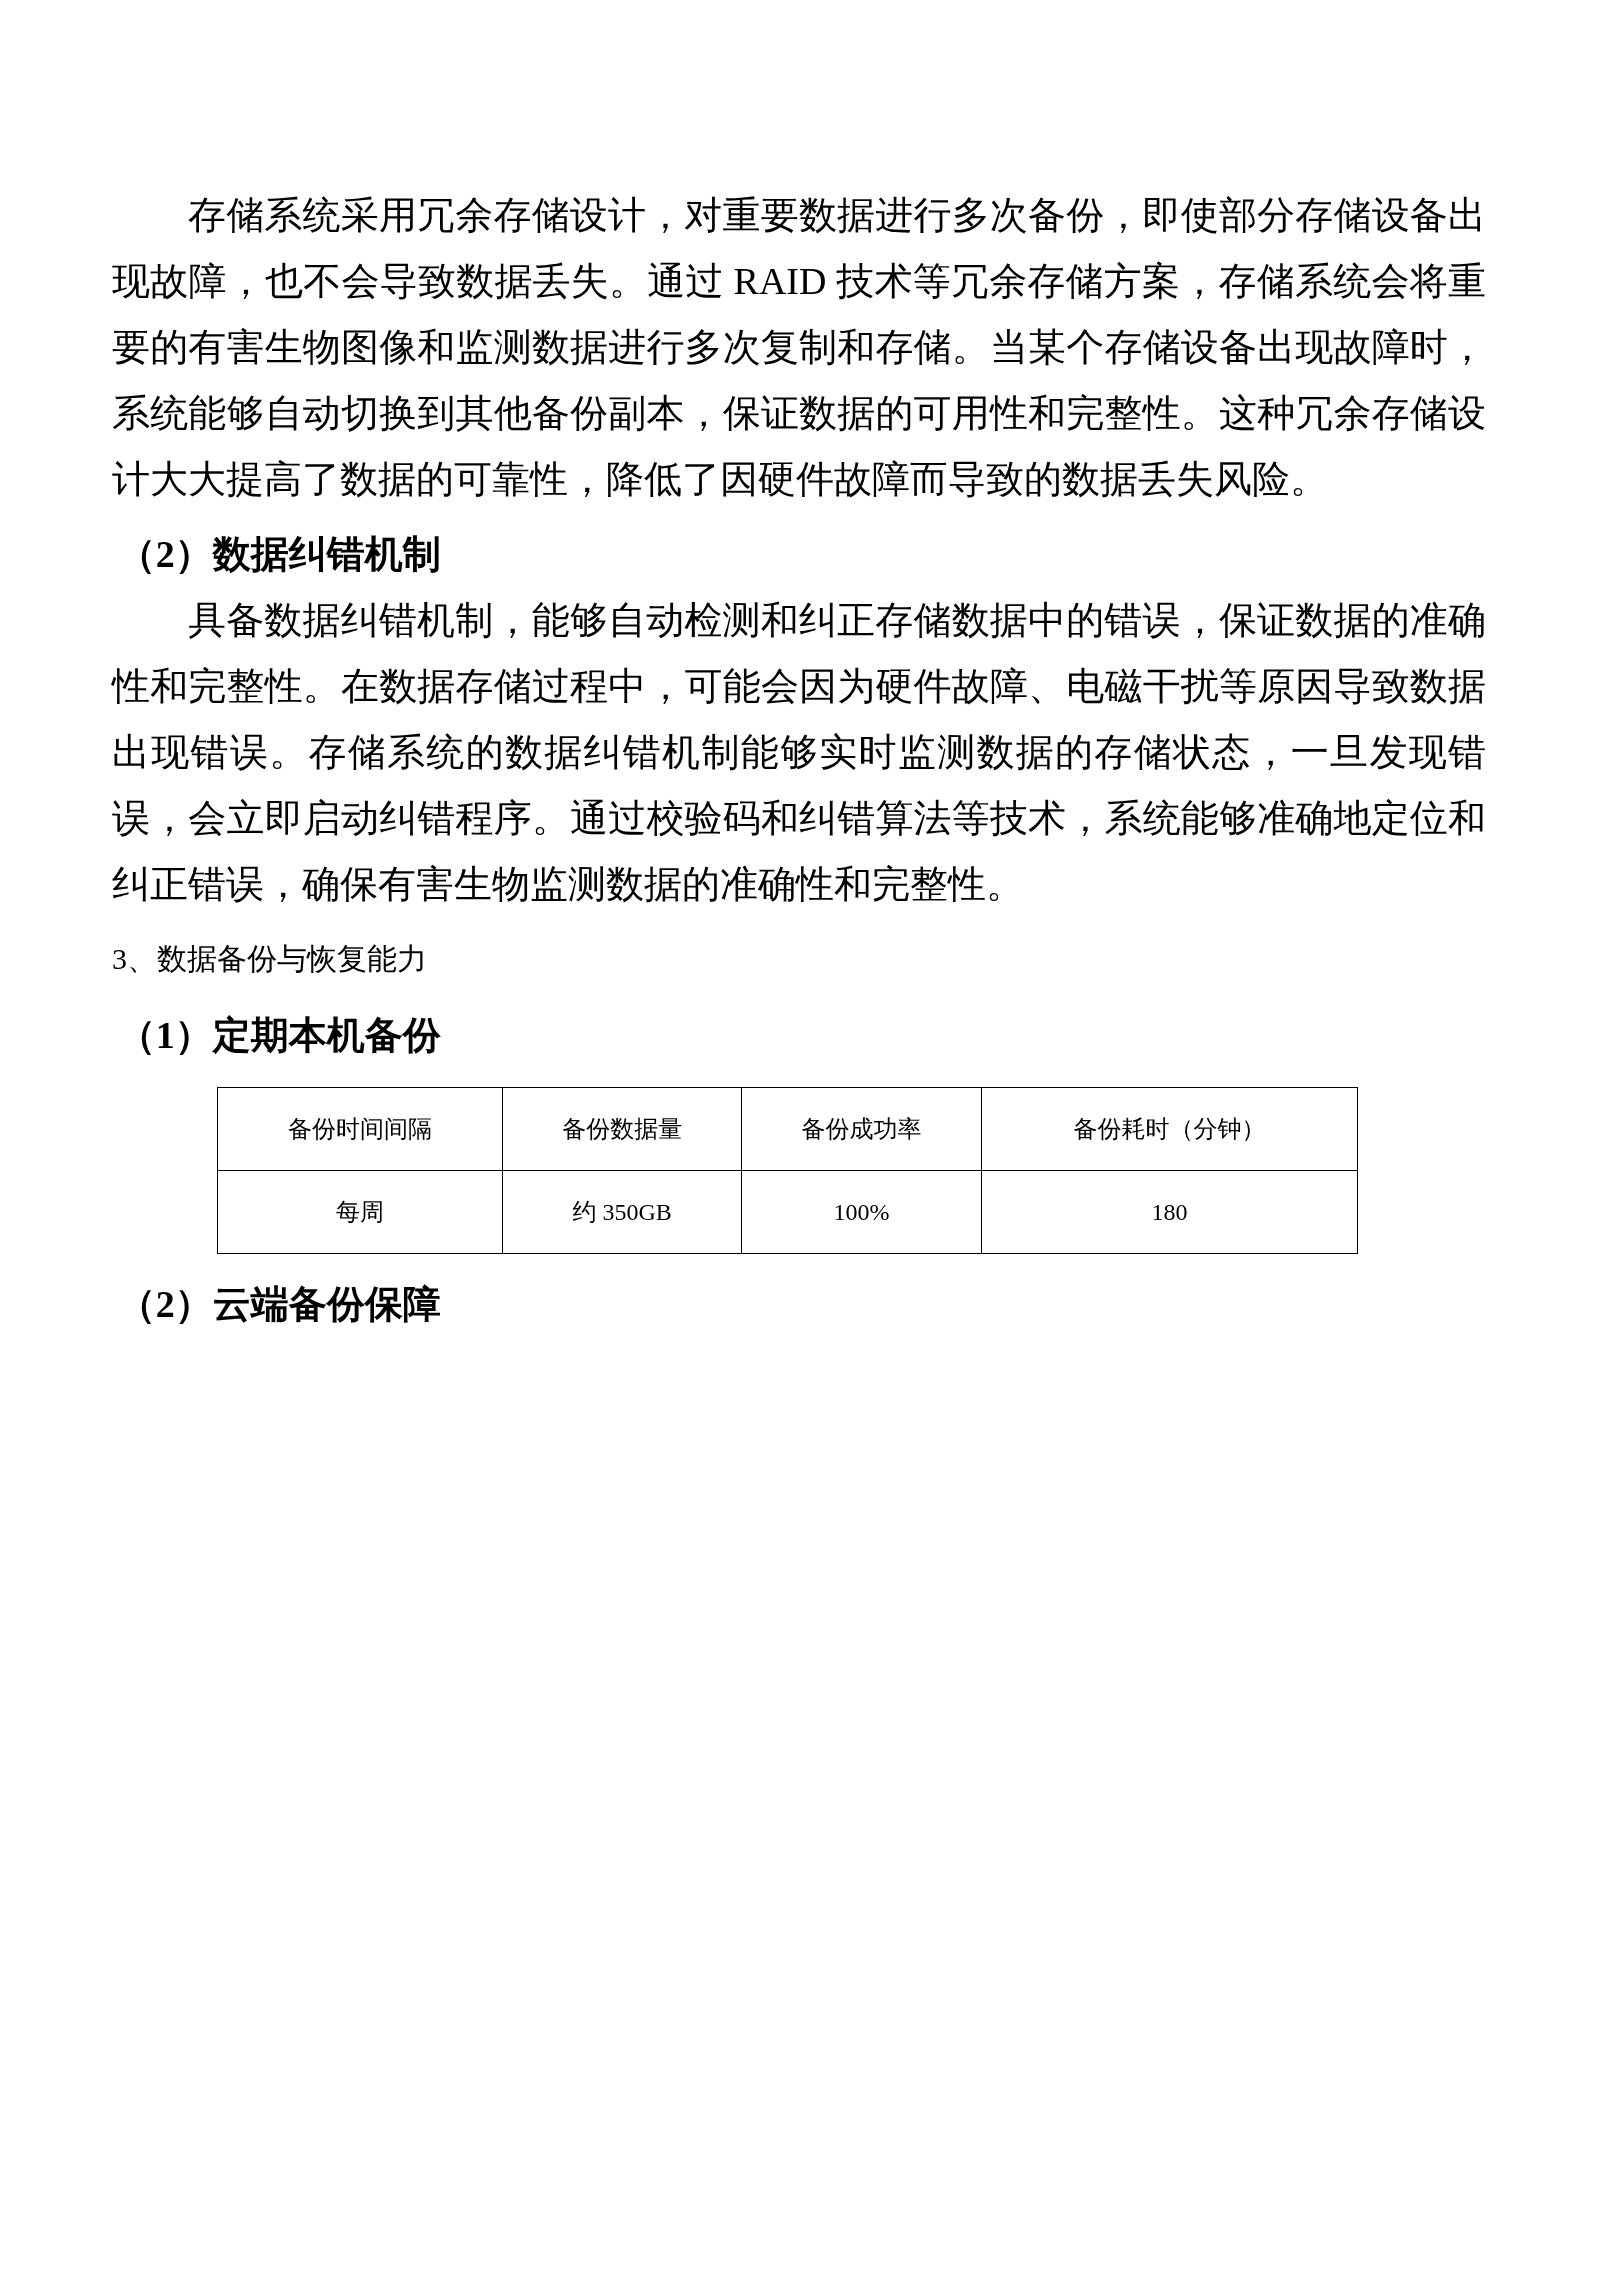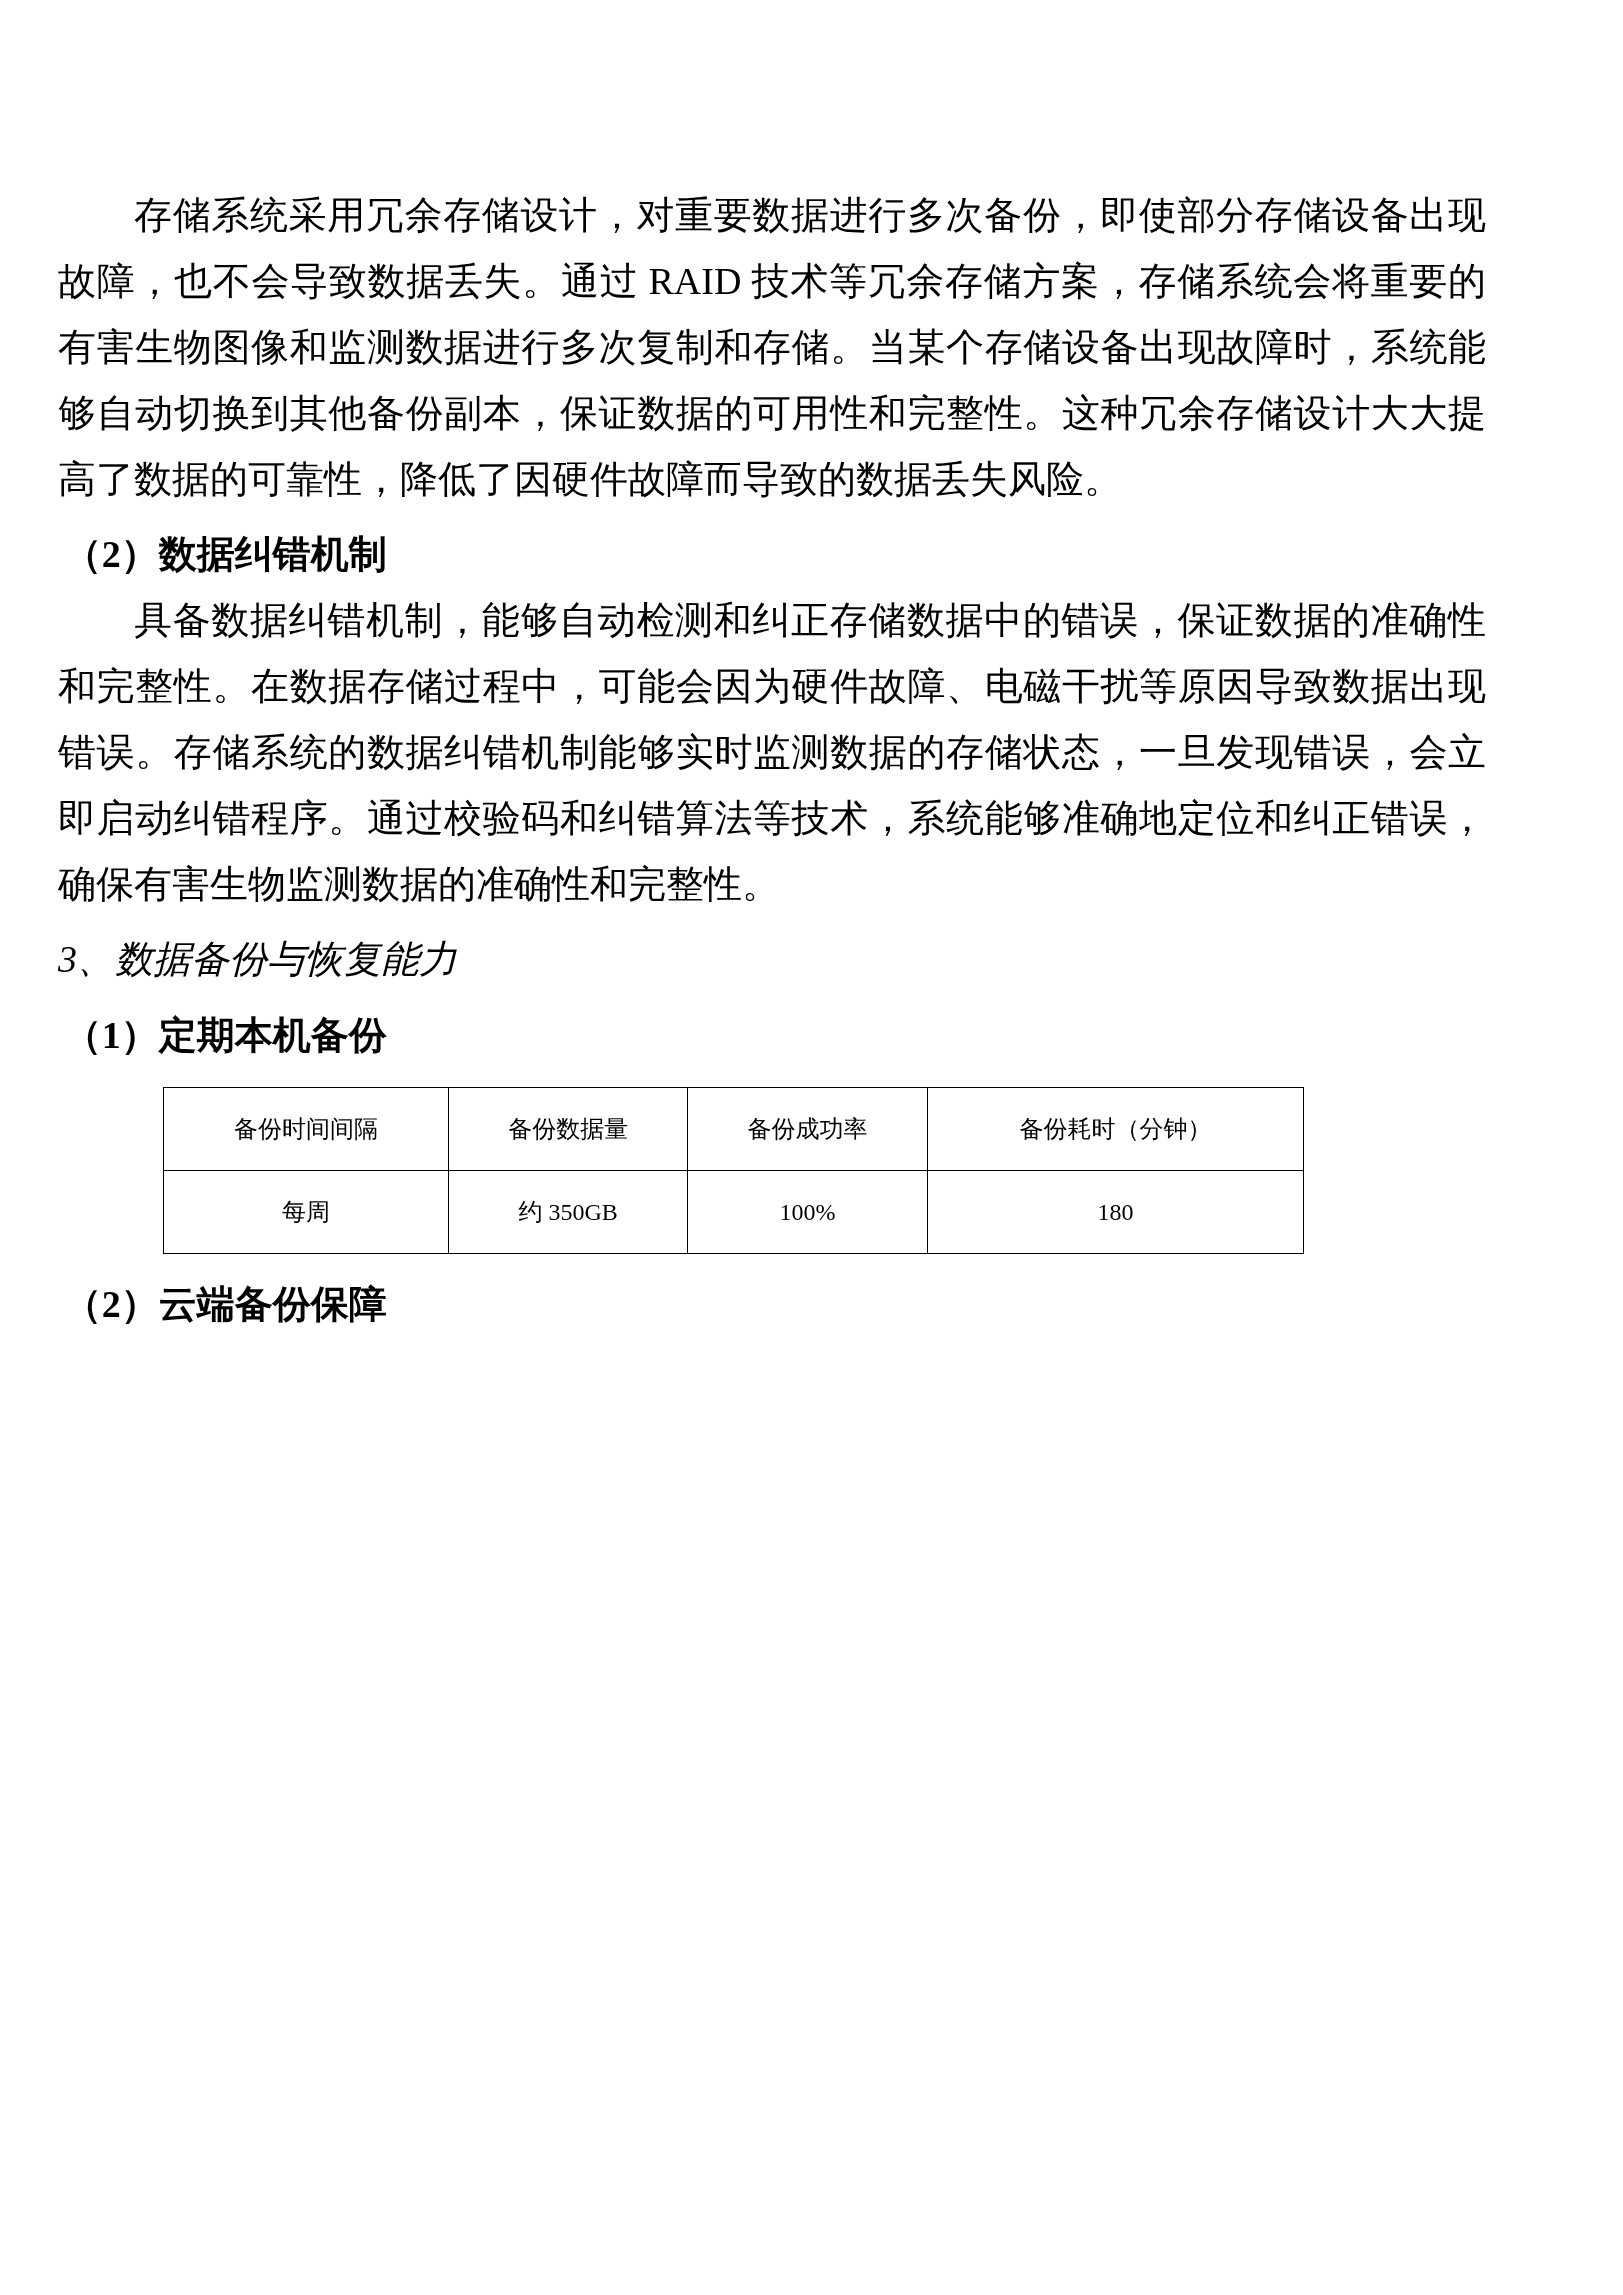--- a/index.html
+++ b/index.html
@@ -12,44 +12,43 @@
     height: 2295px;
     font-family: "Liberation Serif", "DejaVu Serif", serif;
     color: #000000;
     position: relative;
     overflow: hidden;
   }
   .page {
     box-sizing: border-box;
     width: 1623px;
     height: 2295px;
-    padding: 182px 137px 131px 58px;
+    padding: 182px 137px 131px 112px;
   }
   .para {
     font-size: 38px;
     line-height: 66px;
     text-align: justify;
     text-indent: 2em;
     margin: 0;
     font-weight: normal;
   }
   .heading {
     font-size: 38px;
     line-height: 66px;
     font-weight: bold;
     margin: 9.2px 0 0 0;
     text-indent: 0.15em;
   }
   .heading-num {
-    font-size: 38px;
+    font-size: 30px;
     line-height: 66px;
     font-weight: normal;
     margin: 9.2px 0 0 0;
     text-indent: 0;
-    font-style: italic;
   }
   table.backup-table {
     border-collapse: collapse;
     table-layout: fixed;
     width: 1141px;
     margin: 19.6px 0 17px 105px;
   }
   table.backup-table th,
   table.backup-table td {
     border: 1.3px solid #000000;

